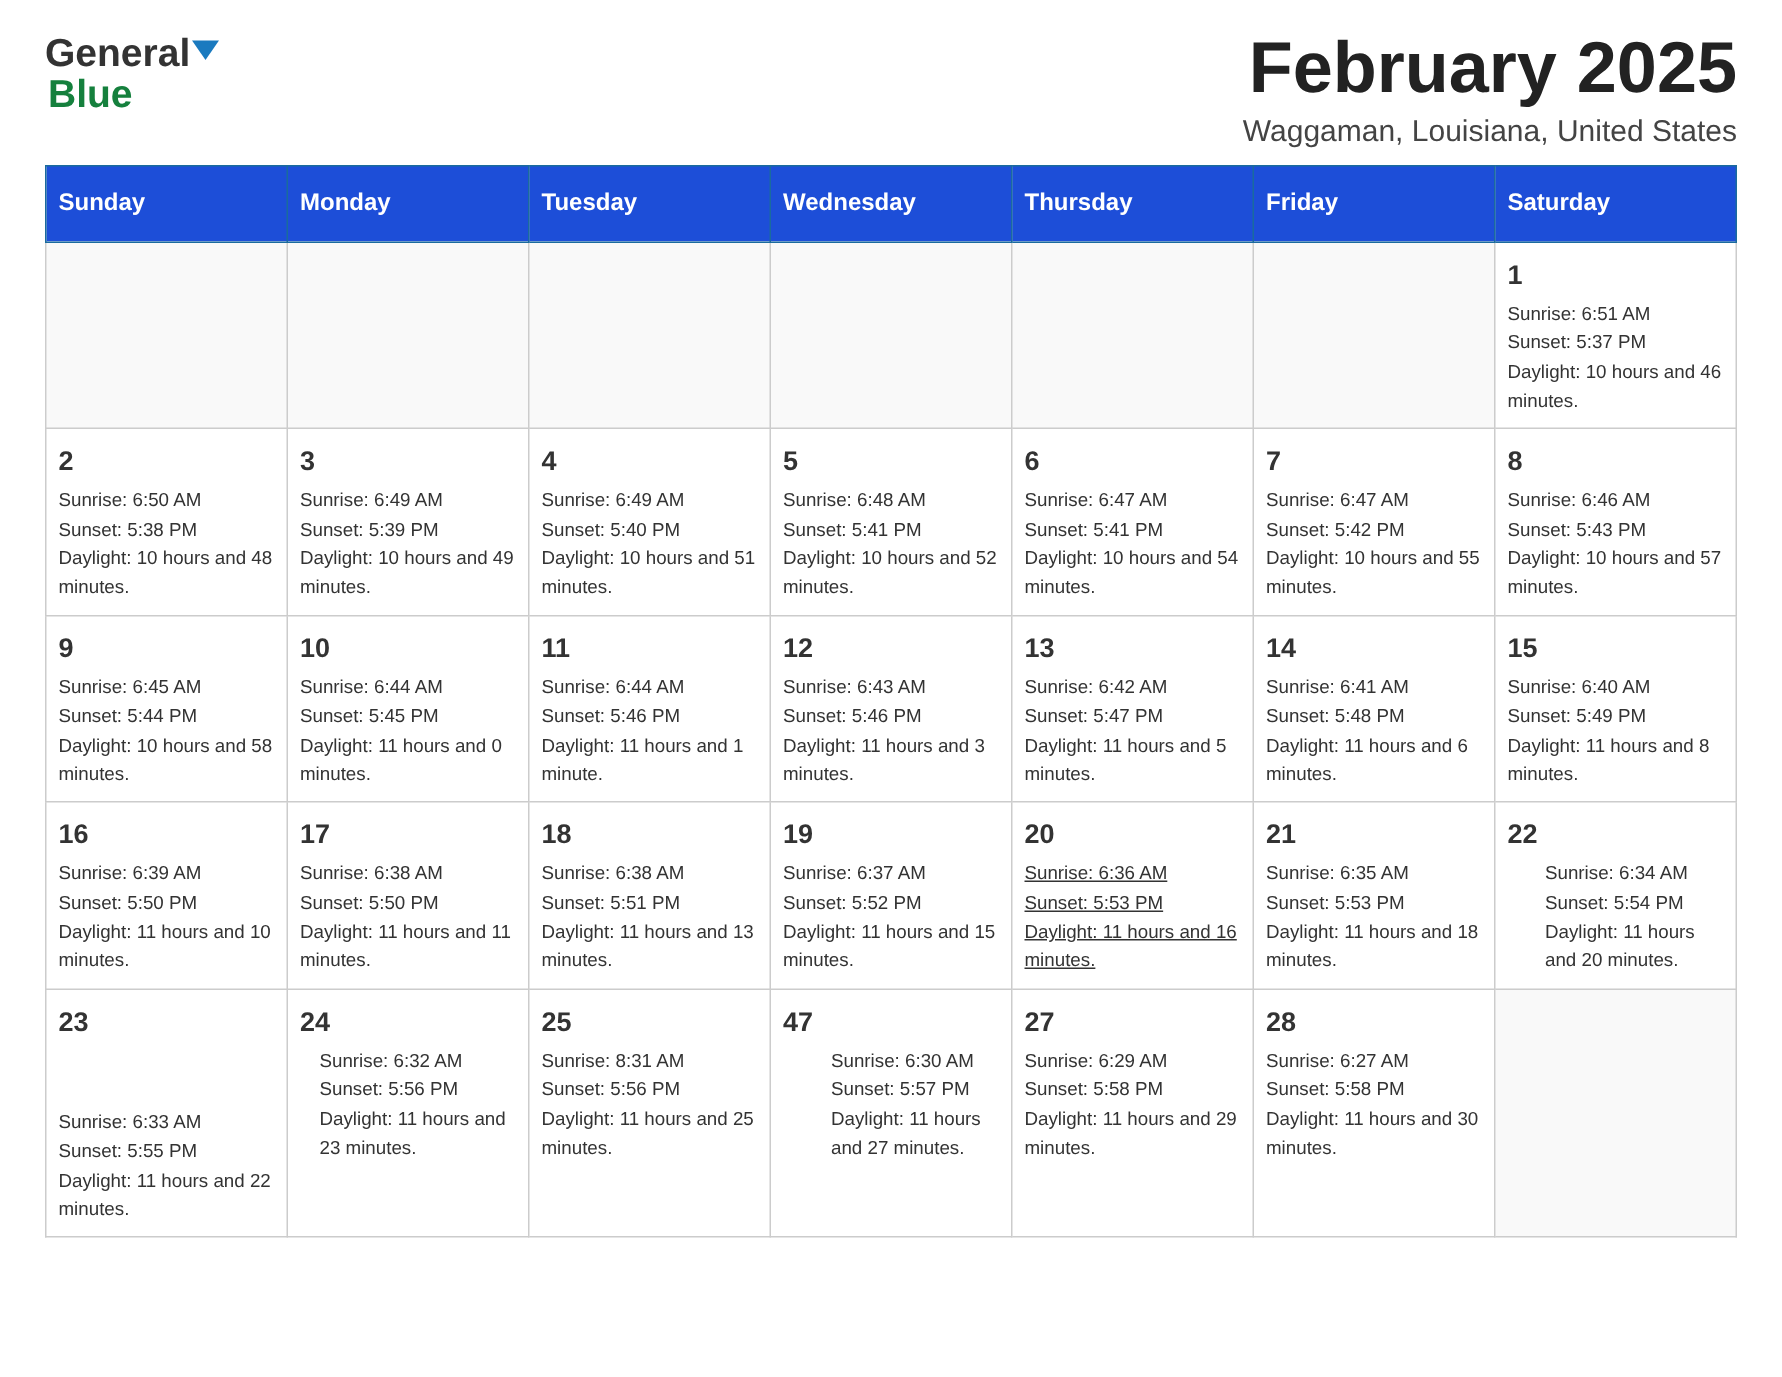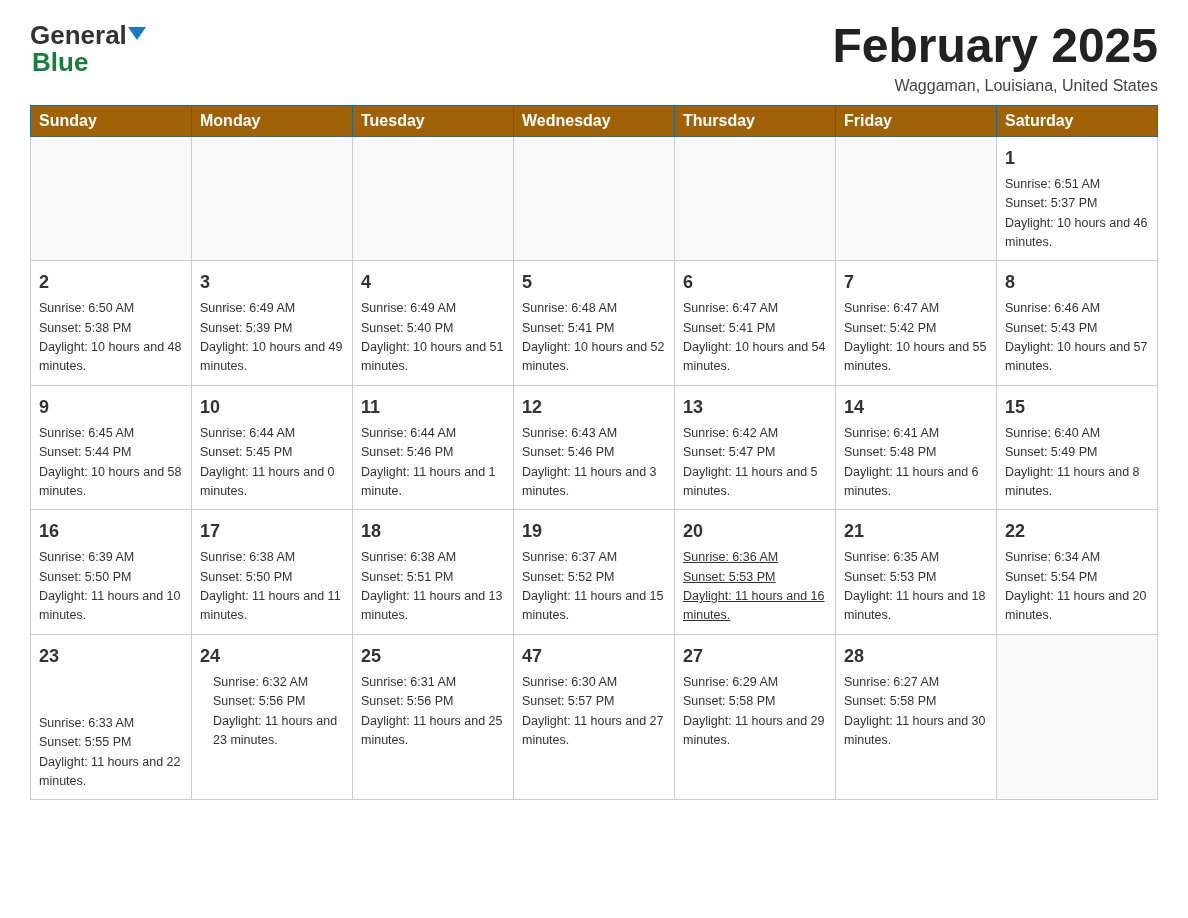--- a/index.html
+++ b/index.html
@@ -19,36 +19,36 @@
     .title-section {
       text-align: right;
     }
     .month-title {
       font-size: 48px;
       font-weight: bold;
       color: #222;
       line-height: 1.1;
     }
     .location {
-      font-size: 16px;
+      font-size: 20px;
       color: #444;
       margin-top: 4px;
       margin-left: 16px;
     }
     .calendar {
       width: 100%;
       border-collapse: collapse;
       margin-top: 10px;
     }
     .calendar th {
-      background-color: #a16207;
+      background-color: #1d4ed8;
       color: #fff;
       font-size: 16px;
       font-weight: bold;
-      padding: 6px 8px;
+      padding: 16px 8px;
       text-align: left;
       border: 1px solid #1a6b9e;
     }
     .calendar td {
       vertical-align: top;
       border: 1px solid #ccc;
       padding: 8px 8px;
       width: 14.28%;
       min-height: 110px;
       font-size: 13px;
@@ -263,47 +263,47 @@
 Daylight: 11 hours and 16 minutes.</div>
         </td>
         <td>
           <span class="day-number">21</span>
           <div class="day-info" style="white-space: pre-line;">Sunrise: 6:35 AM
 Sunset: 5:53 PM
 Daylight: 11 hours and 18 minutes.</div>
         </td>
         <td>
           <span class="day-number">22</span>
-          <div class="day-info" style="white-space: pre-line;">Sunrise: 6:34 AM
+          <div class="day-info" style="white-space: pre-line; margin-left: 25px;">Sunrise: 6:34 AM
 Sunset: 5:54 PM
 Daylight: 11 hours and 20 minutes.</div>
         </td>
       </tr>
       <tr>
         <td>
           <span class="day-number">23</span>
           <div class="day-info" style="white-space: pre-line; margin-top: 44px;">Sunrise: 6:33 AM
 Sunset: 5:55 PM
 Daylight: 11 hours and 22 minutes.</div>
         </td>
         <td>
           <span class="day-number">24</span>
           <div class="day-info" style="white-space: pre-line; margin-left: 13px;">Sunrise: 6:32 AM
 Sunset: 5:56 PM
 Daylight: 11 hours and 23 minutes.</div>
         </td>
         <td>
           <span class="day-number">25</span>
-          <div class="day-info" style="white-space: pre-line;">Sunrise: 6:31 AM
+          <div class="day-info" style="white-space: pre-line;">Sunrise: 8:31 AM
 Sunset: 5:56 PM
 Daylight: 11 hours and 25 minutes.</div>
         </td>
         <td>
           <span class="day-number">47</span>
-          <div class="day-info" style="white-space: pre-line;">Sunrise: 6:30 AM
+          <div class="day-info" style="white-space: pre-line; margin-left: 32px;">Sunrise: 6:30 AM
 Sunset: 5:57 PM
 Daylight: 11 hours and 27 minutes.</div>
         </td>
         <td>
           <span class="day-number">27</span>
           <div class="day-info" style="white-space: pre-line;">Sunrise: 6:29 AM
 Sunset: 5:58 PM
 Daylight: 11 hours and 29 minutes.</div>
         </td>
         <td>

